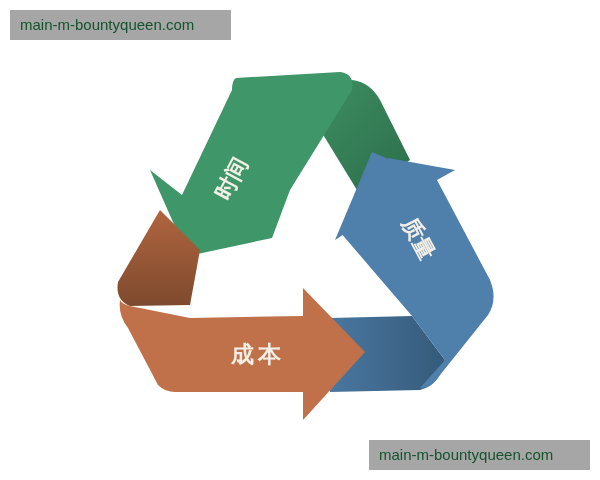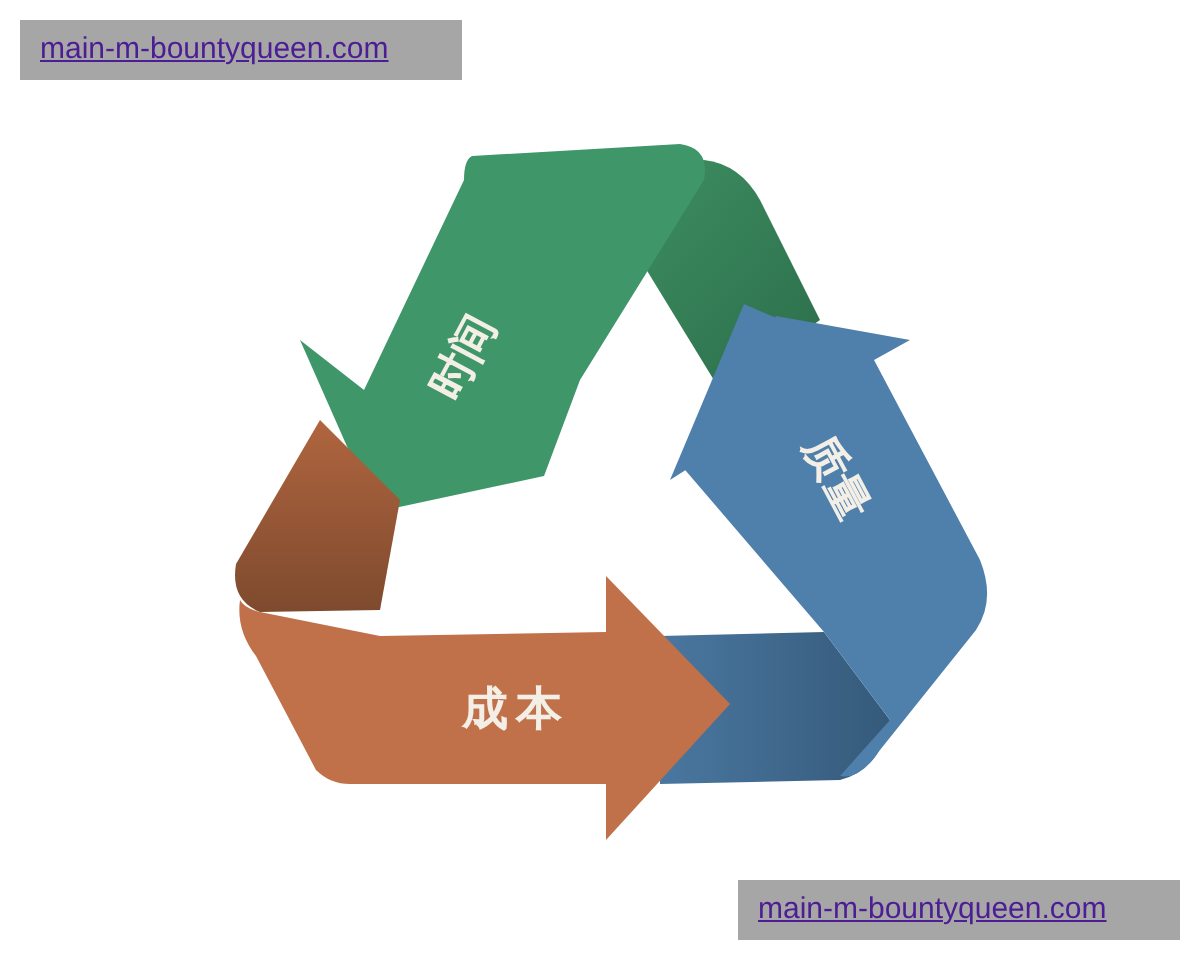--- a/index.html
+++ b/index.html
@@ -2,25 +2,24 @@
 <html><head>
   <meta charset="utf-8">
   <style>
     html, body { margin: 0; padding: 0; }
     body {
       width: 600px; height: 480px; background: #ffffff;
       position: relative; overflow: hidden;
       font-family: "DejaVu Sans", sans-serif;
     }
     .watermark {
-      position: absolute; background: #a6a6a6; color: #4c1d95;
+      position: absolute; background: #a6a6a6; color: #14532d;
       font-family: "Liberation Sans", sans-serif; font-size: 15px;
       line-height: 30px; padding: 0 10px; height: 30px; box-sizing: border-box;
       white-space: nowrap;
-      text-decoration: underline;
     }
     .wm-top { left: 10px; top: 10px; width: 221px; }
     .wm-bottom { left: 369px; top: 440px; width: 221px; }
     svg.diagram { position: absolute; left: 0; top: 0; }
     .label { fill: #f3efe6; font-family: "DejaVu Sans", sans-serif; font-weight: bold; }
   </style>
 </head>
 <body>
 
 <div class="watermark wm-top">main-m-bountyqueen.com</div>

